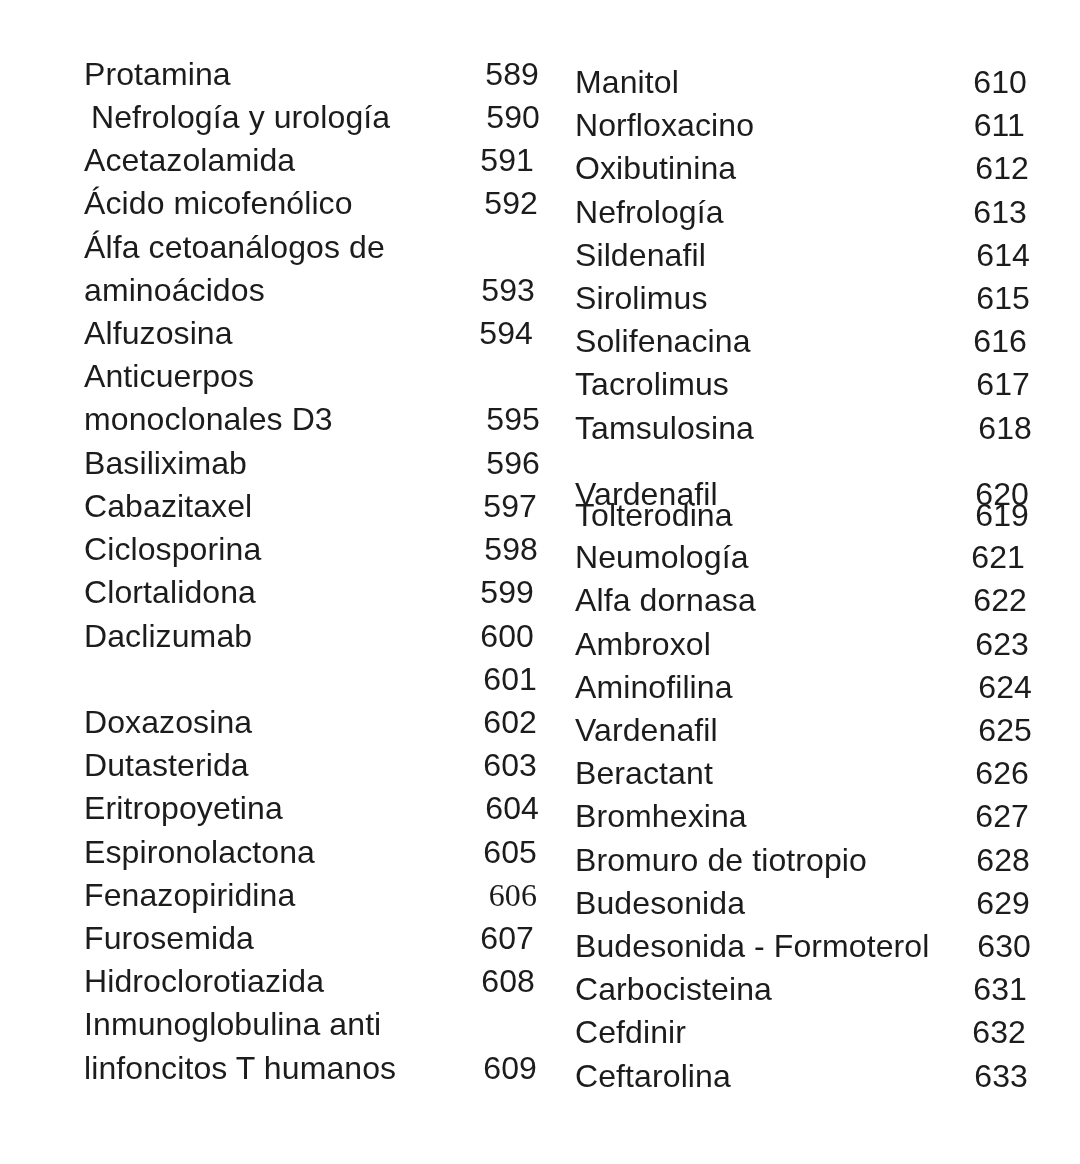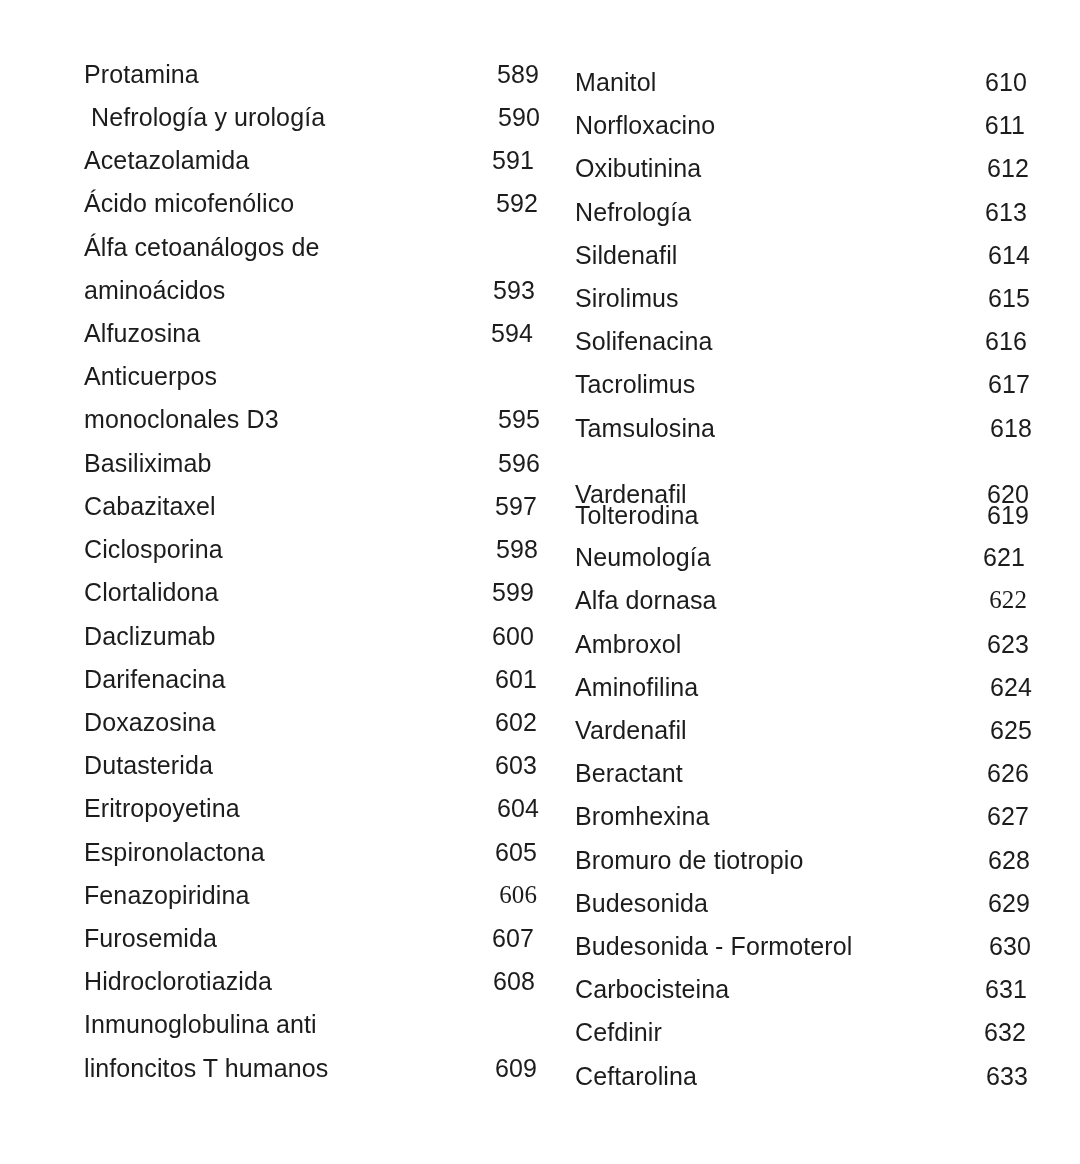--- a/index.html
+++ b/index.html
@@ -26,21 +26,21 @@
     position: absolute;
     top: 0;
   }
   .col-left { left: 84px; width: 460px; }
   .col-right { left: 575px; width: 460px; }
   .entry {
     position: absolute;
     left: 0;
     height: 36px;
     line-height: 36px;
-    font-size: 25px;
+    font-size: 32px;
     white-space: nowrap;
     letter-spacing: 0.1px;
   }
   .entry .label {
     position: absolute;
     left: 0;
     top: 0;
   }
   .entry .num {
     position: absolute;
@@ -104,21 +104,20 @@
       </div>
       <div class="entry" style="top: 574px; width: 470px;">
         <span class="label">Clortalidona</span>
         <span class="num" style="left: 370px;">599</span>
       </div>
       <div class="entry" style="top: 618px; width: 470px;">
         <span class="label">Daclizumab</span>
         <span class="num" style="left: 370px;">600</span>
       </div>
       <div class="entry" style="top: 661px; width: 470px;">
-        <span class="label">Darifenacina</span>
         <span class="num" style="left: 373px;">601</span>
       </div>
       <div class="entry" style="top: 704px; width: 470px;">
         <span class="label">Doxazosina</span>
         <span class="num" style="left: 373px;">602</span>
       </div>
       <div class="entry" style="top: 747px; width: 470px;">
         <span class="label">Dutasterida</span>
         <span class="num" style="left: 373px;">603</span>
       </div>
@@ -195,21 +194,21 @@
       <div class="entry" style="top: 476px; width: 470px;">
         <span class="label">Vardenafil</span>
         <span class="num" style="left: 374px;">620</span>
       </div>
       <div class="entry" style="top: 539px; width: 470px;">
         <span class="label">Neumología</span>
         <span class="num" style="left: 370px;">621</span>
       </div>
       <div class="entry" style="top: 582px; width: 470px;">
         <span class="label">Alfa dornasa</span>
-        <span class="num" style="left: 372px; font-family: Liberation Serif, serif;">622</span>
+        <span class="num" style="left: 372px;">622</span>
       </div>
       <div class="entry" style="top: 626px; width: 470px;">
         <span class="label">Ambroxol</span>
         <span class="num" style="left: 374px;">623</span>
       </div>
       <div class="entry" style="top: 669px; width: 470px;">
         <span class="label">Aminofilina</span>
         <span class="num" style="left: 377px;">624</span>
       </div>
       <div class="entry" style="top: 712px; width: 470px;">

